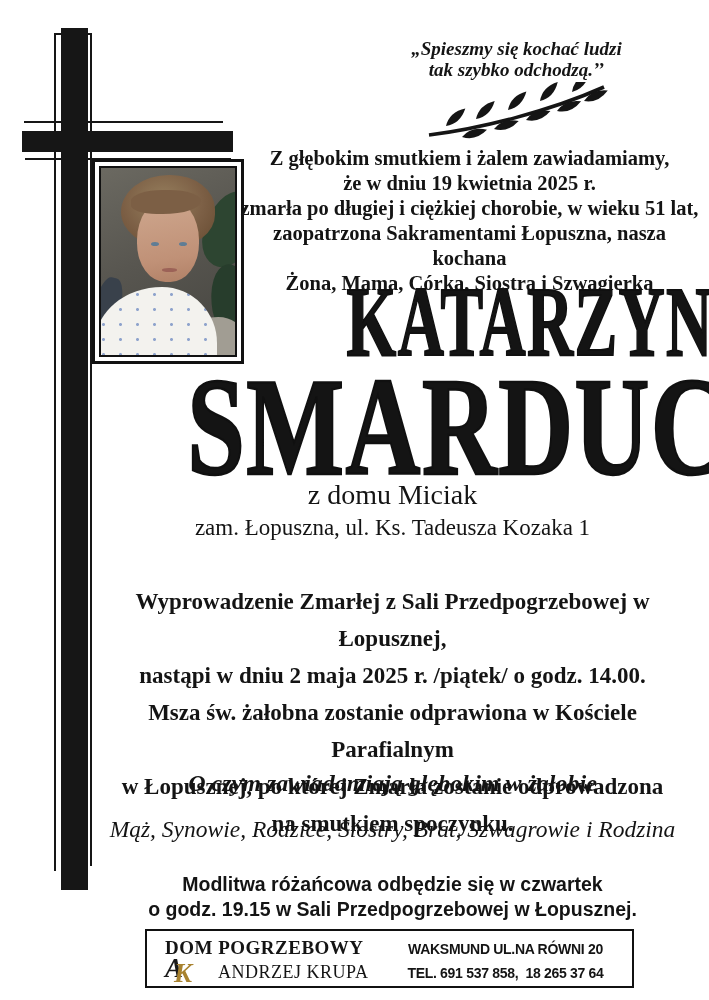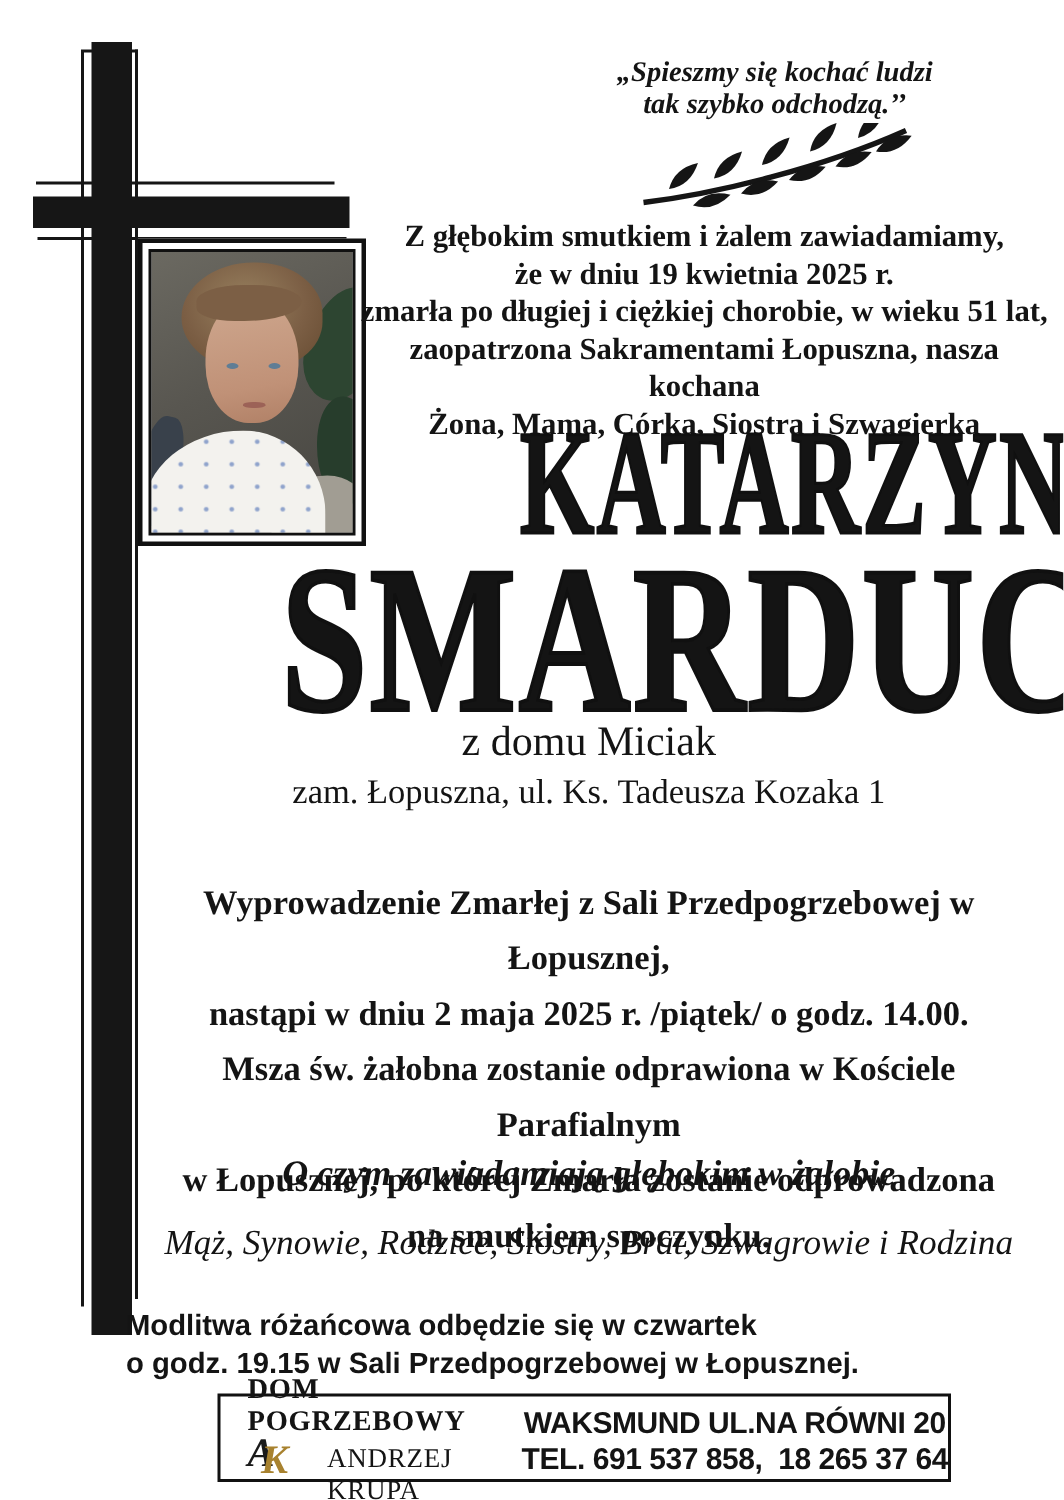--- a/index.html
+++ b/index.html
@@ -50,35 +50,35 @@
                 -webkit-text-stroke:2px #101010;}
   .name-first{left:230px;right:20px;top:272px;height:100px;}
   .name-first .fit{font-size:100px;line-height:100px;letter-spacing:2px;transform:scaleX(0.64);}
   .name-last{left:78px;right:8px;top:357px;height:140px;}
   .name-last .fit{font-size:140px;line-height:140px;letter-spacing:2px;transform:scaleX(0.74);-webkit-text-stroke:2.5px #101010;}
   .maiden{left:90px;right:14px;top:482px;text-align:center;font-size:28px;line-height:26px;}
   .residence{left:90px;right:14px;top:514px;text-align:center;font-size:23px;line-height:28px;}
   .funeral{left:84px;right:8px;top:583px;text-align:center;font-weight:bold;font-size:23px;line-height:37px;}
   .mourn-head{left:84px;right:8px;top:770px;text-align:center;font-style:italic;font-weight:bold;font-size:24px;}
   .family{left:84px;right:8px;top:816px;text-align:center;font-style:italic;font-size:23.5px;}
-  .rosary{left:84px;right:8px;top:872px;
+  .rosary{left:84px;right:8px;top:872px;text-align:center;
           font-family:"Liberation Sans",sans-serif;font-weight:bold;font-size:19.5px;line-height:25px;}
 
   
   .footer-box{left:145px;top:929px;width:489px;height:59px;border:2px solid #111;
               box-sizing:border-box;display:flex;background:#fff;align-items:center;}
   .fb-left{width:232px;padding:3px 0 0 18px;box-sizing:border-box;}
   .fb-company{font-weight:bold;font-size:19px;line-height:21px;letter-spacing:0.5px;}
   .fb-logo-row{display:flex;align-items:flex-start;margin-top:-3px;gap:20px;}
   .ak{font-style:italic;font-weight:bold;font-size:27px;line-height:27px;}
   .ak-a{color:#1a1a1a;}
   .ak-k{color:#a8822f;margin-left:-9px;position:relative;top:5px;}
   .fb-owner{font-size:18px;letter-spacing:0.5px;margin:7px 0 0 6px;}
   .fb-right{flex:1;text-align:center;padding-top:4px;
-            font-family:"Liberation Sans",sans-serif;font-weight:bold;font-size:20px;line-height:24px;letter-spacing:-0.3px;}
+            font-family:"Liberation Sans",sans-serif;font-weight:bold;font-size:14px;line-height:24px;letter-spacing:-0.3px;}
   .pre{white-space:pre;}
 </style>
 </head>
 <body>
 
 <div class="page">
 
   <div>
     <div class="abs ink thin-v-left"></div>
     <div class="abs ink thin-v-right"></div>

